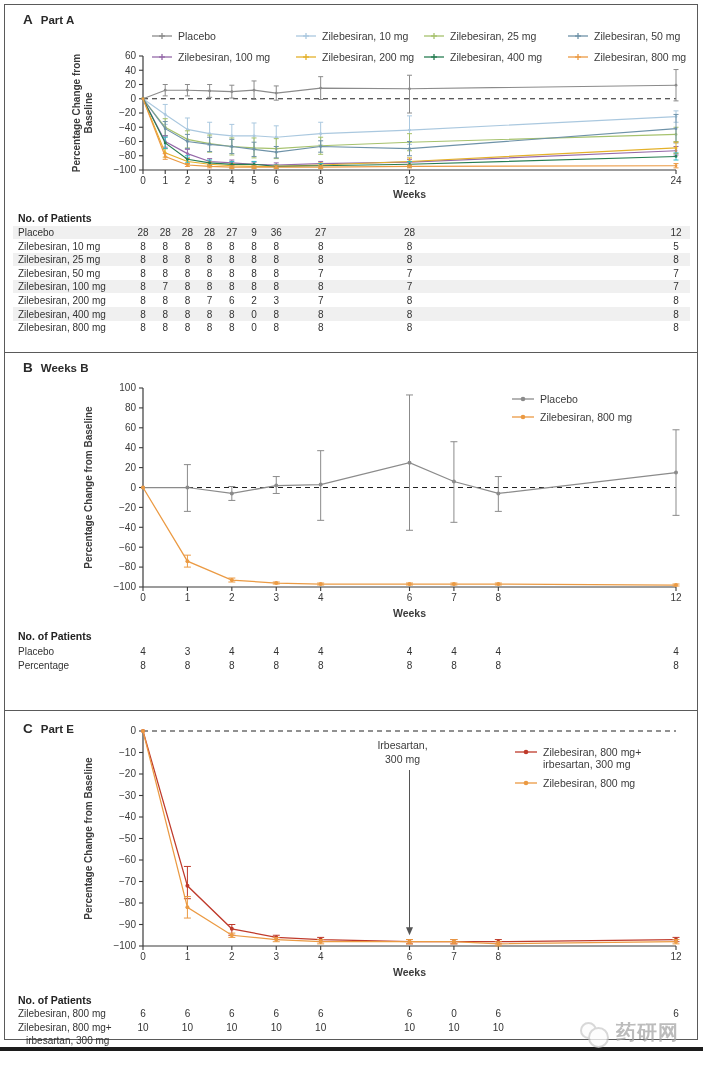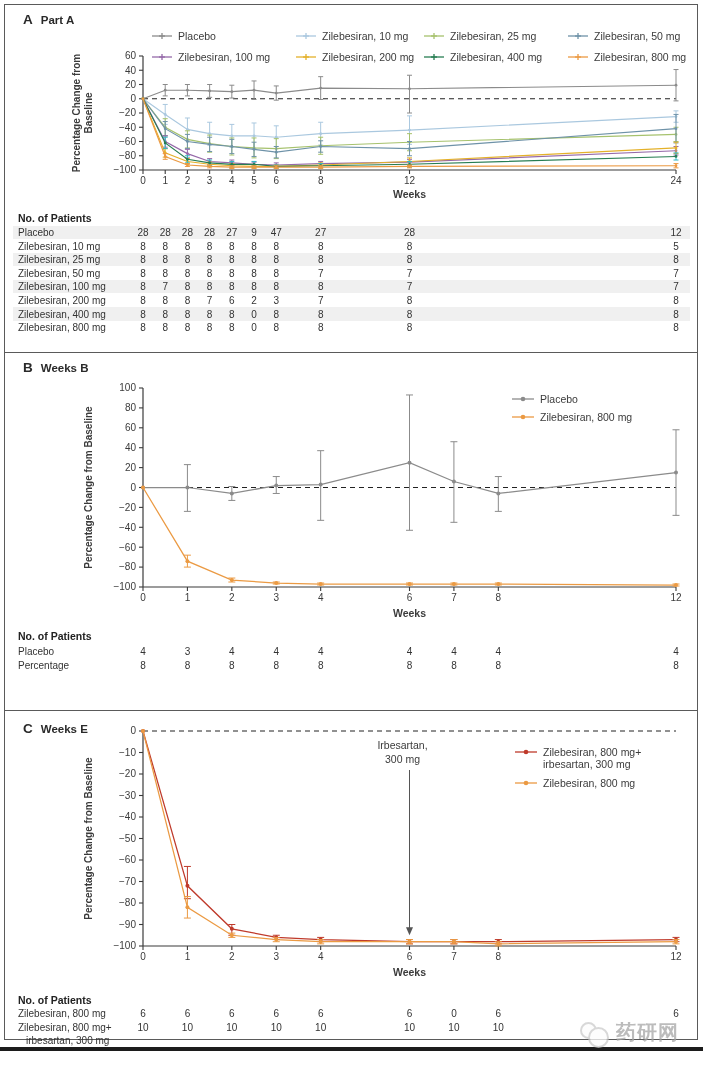--- a/index.html
+++ b/index.html
@@ -34,21 +34,21 @@
   <div class="sep sep-2"></div>
   <div class="bottom-rule"></div>
 
   <div class="phead" style="top:10px">
     <span class="letter">A</span><span class="pt">Part A</span>
   </div>
   <div class="phead" style="top:358px">
     <span class="letter">B</span><span class="pt">Weeks B</span>
   </div>
   <div class="phead" style="top:719px">
-    <span class="letter">C</span><span class="pt">Weeks E</span>
+    <span class="letter">C</span><span class="pt">Part E</span>
   </div>
 
   <svg id="chartA" class="chart" style="top:22px" width="703" height="190">
       <g>
         <line x1="143" y1="34" x2="143" y2="148" stroke="#3b3b3b" stroke-width="1.2"></line>
         <line x1="143" y1="148" x2="676" y2="148" stroke="#3b3b3b" stroke-width="1.2"></line>
         <line x1="139" y1="34" x2="143" y2="34" stroke="#3b3b3b" stroke-width="1.1"></line>
         <text x="136" y="37.3" fill="#3b3b3b" font-family="&quot;Liberation Sans&quot;,sans-serif" font-size="10px" text-anchor="end">60</text>
         <line x1="139" y1="48.25" x2="143" y2="48.25" stroke="#3b3b3b" stroke-width="1.1"></line>
         <text x="136" y="51.55" fill="#3b3b3b" font-family="&quot;Liberation Sans&quot;,sans-serif" font-size="10px" text-anchor="end">40</text>
@@ -715,21 +715,21 @@
   <div id="tableA">
       <div class="tbl-header" style="top: 212px;">No. of Patients</div>
       <div class="trow-band" style="top: 225.5px; height: 13.6px;"></div>
       <div class="tlabel" style="top: 227px;">Placebo</div>
       <div class="tnum" style="top: 227px; left: 128px;">28</div>
       <div class="tnum" style="top: 227px; left: 150.208px;">28</div>
       <div class="tnum" style="top: 227px; left: 172.417px;">28</div>
       <div class="tnum" style="top: 227px; left: 194.625px;">28</div>
       <div class="tnum" style="top: 227px; left: 216.833px;">27</div>
       <div class="tnum" style="top: 227px; left: 239.042px;">9</div>
-      <div class="tnum" style="top: 227px; left: 261.25px;">47</div>
+      <div class="tnum" style="top: 227px; left: 261.25px;">36</div>
       <div class="tnum" style="top: 227px; left: 305.667px;">27</div>
       <div class="tnum" style="top: 227px; left: 394.5px;">28</div>
       <div class="tnum" style="top: 227px; left: 661px;">12</div>
       <div class="tlabel" style="top: 240.6px;">Zilebesiran, 10 mg</div>
       <div class="tnum" style="top: 240.6px; left: 128px;">8</div>
       <div class="tnum" style="top: 240.6px; left: 150.208px;">8</div>
       <div class="tnum" style="top: 240.6px; left: 172.417px;">8</div>
       <div class="tnum" style="top: 240.6px; left: 194.625px;">8</div>
       <div class="tnum" style="top: 240.6px; left: 216.833px;">8</div>
       <div class="tnum" style="top: 240.6px; left: 239.042px;">8</div>

